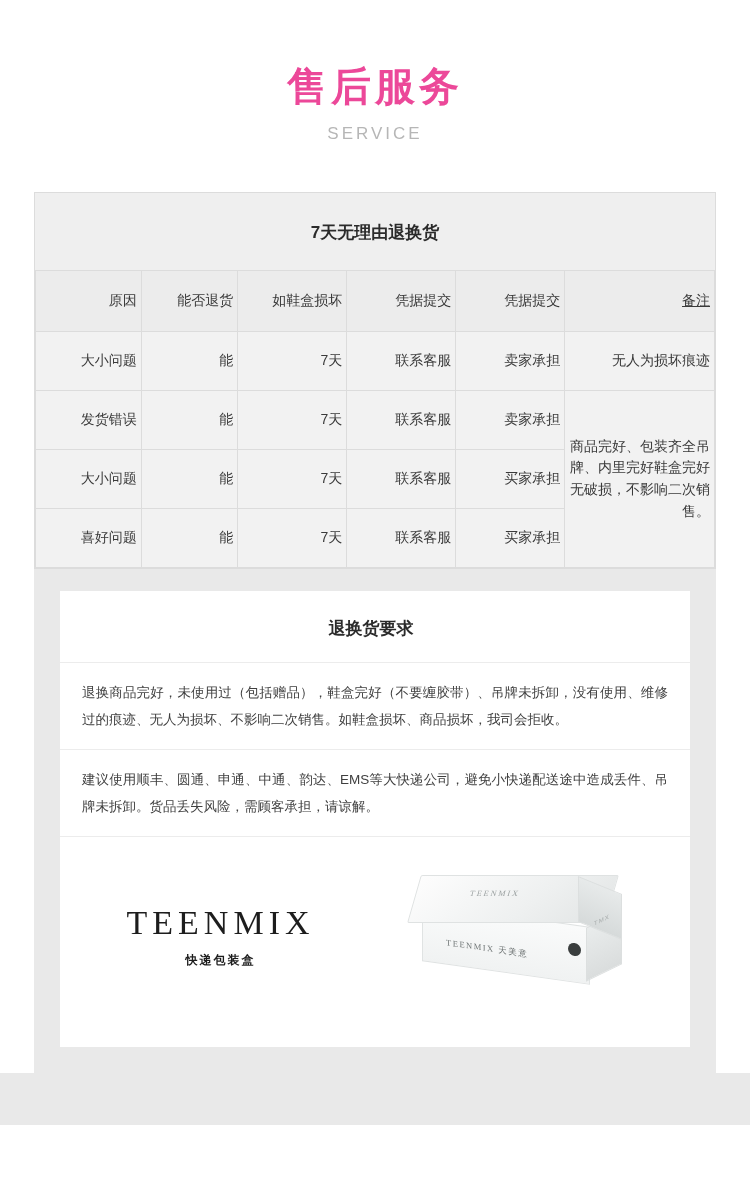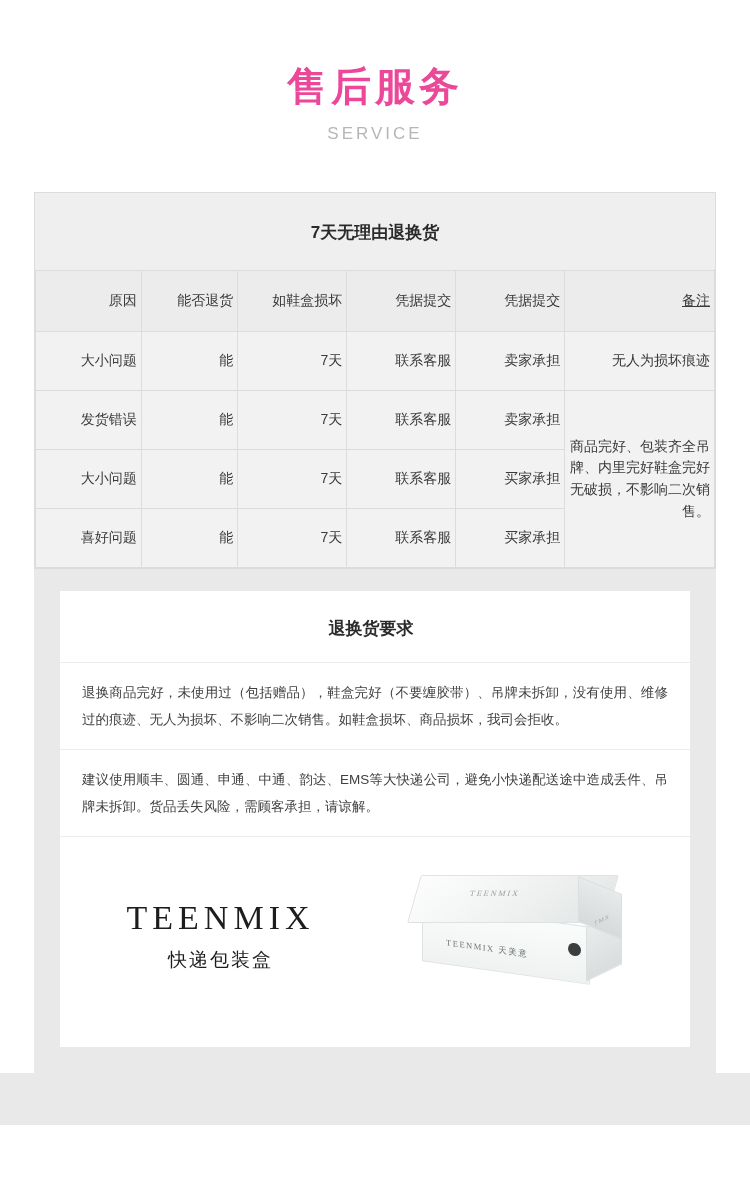--- a/index.html
+++ b/index.html
@@ -134,24 +134,24 @@
   }
   .brand-name {
     font-size: 34px;
     letter-spacing: 5px;
     color: #1d1d1d;
     font-weight: normal;
     font-family: "Liberation Serif", "DejaVu Serif", serif;
   }
   .brand-desc {
     margin-top: 10px;
-    font-size: 19px;
+    font-size: 12px;
     letter-spacing: 2px;
     color: #1d1d1d;
-    font-weight: normal;
+    font-weight: bold;
   }
   .brand-right {
     width: 52%;
     display: flex;
     justify-content: center;
     align-items: center;
   }
 
   
   .box-illus {

